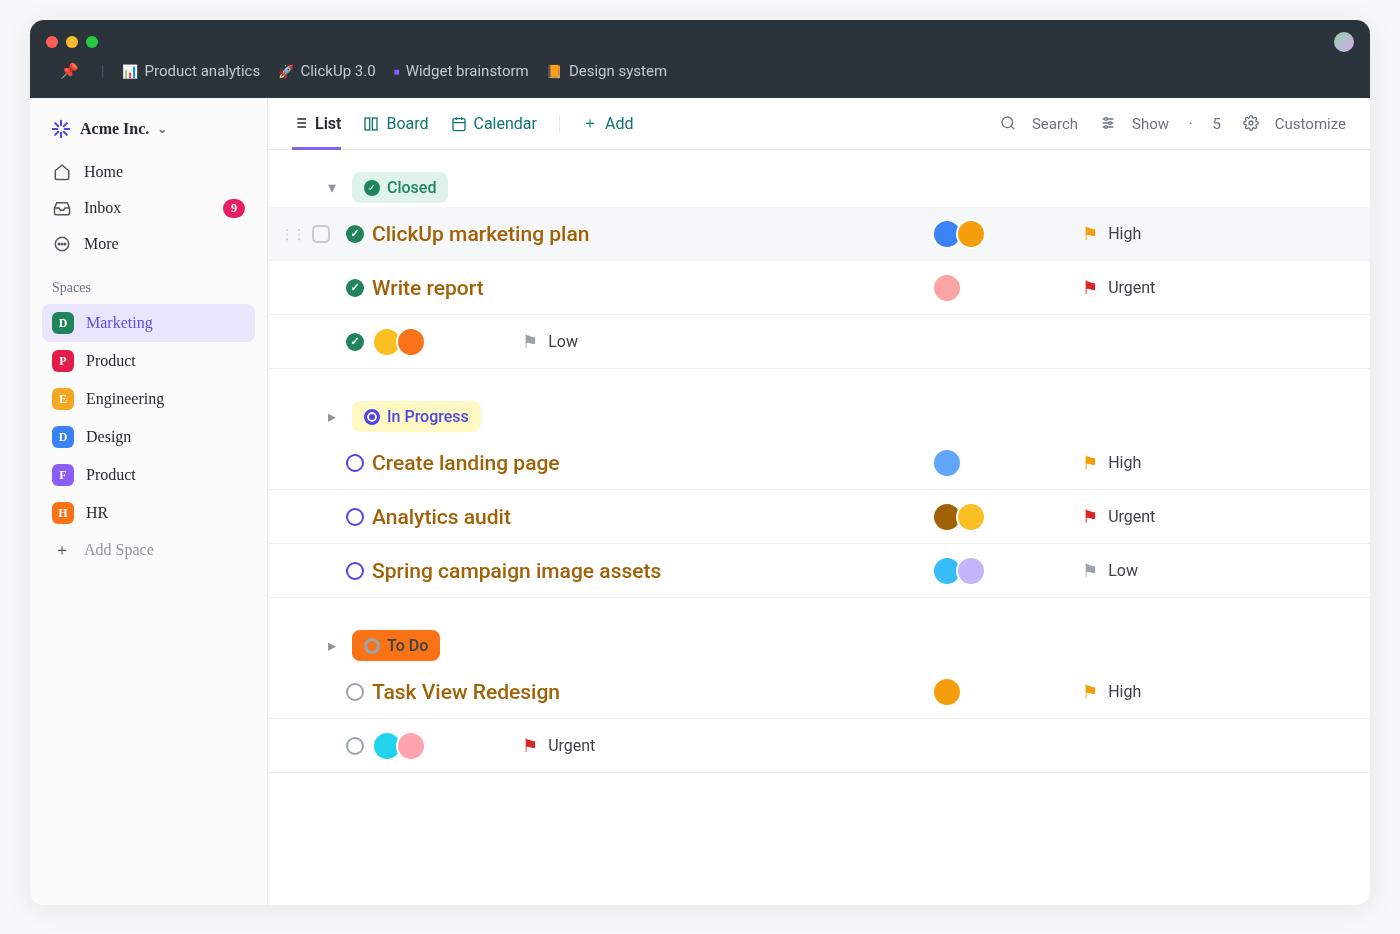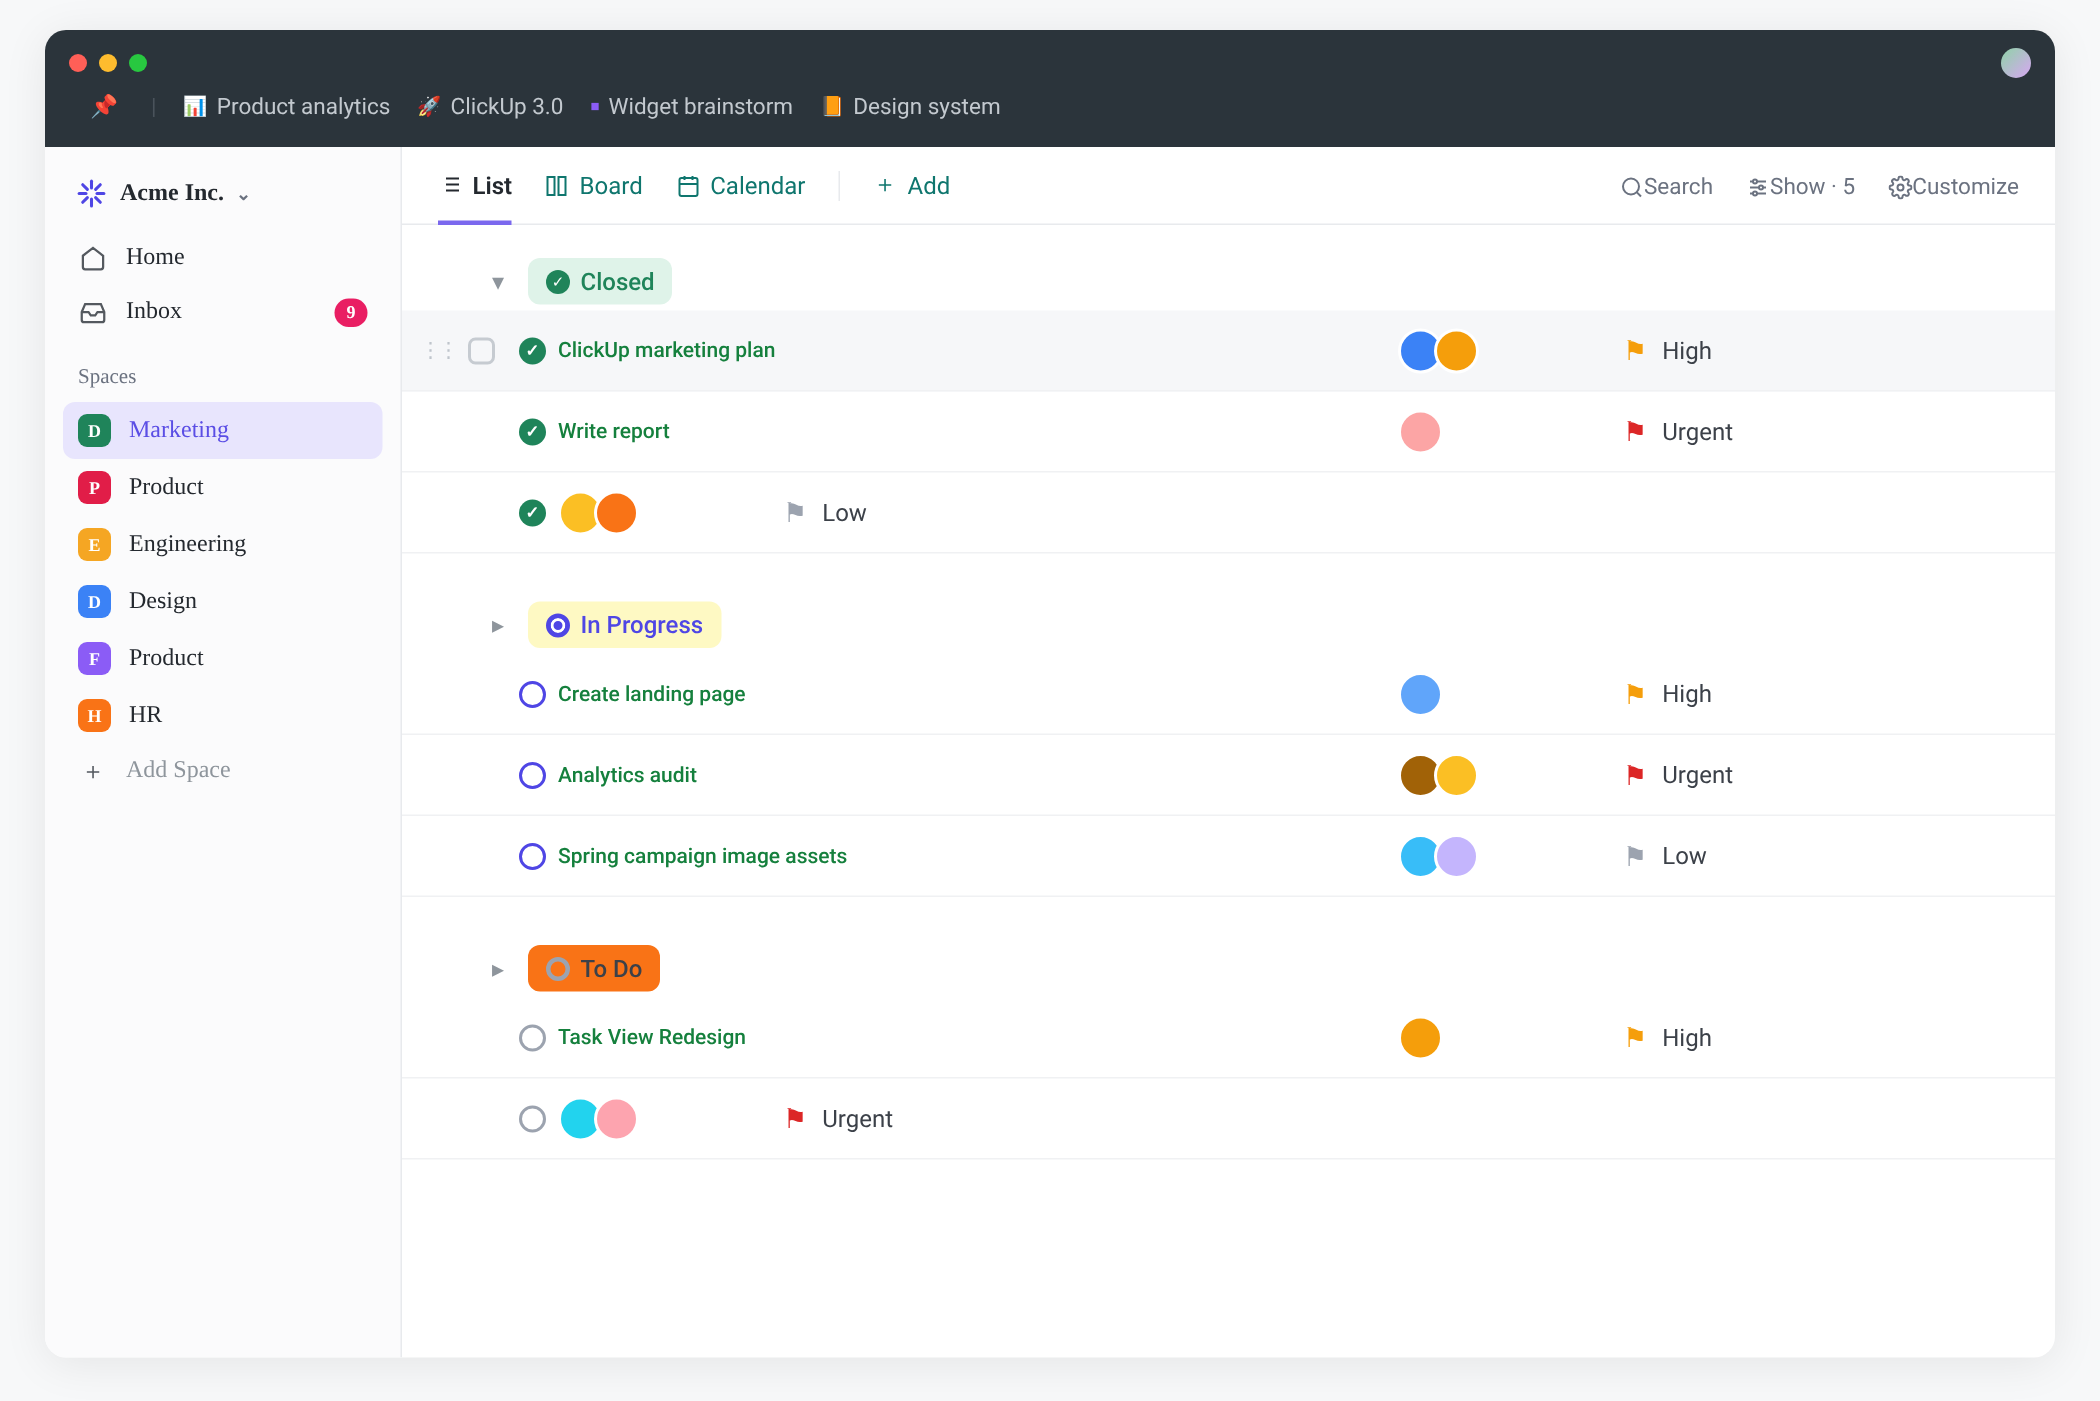--- a/index.html
+++ b/index.html
@@ -35,21 +35,21 @@
 .space-item.active { background: #e8e5fd; color: #5b4ee5; font-weight: 500; }
 .space-icon { width: 22px; height: 22px; border-radius: 6px; color:#fff; font-weight:600; font-size:12px; display:flex; align-items:center; justify-content:center; }
 .add-space { color: #8e959c; }
 
 .main { flex: 1; display: flex; flex-direction: column; min-width: 0; }
 .toolbar { display: flex; align-items: center; padding: 0 24px; height: 52px; border-bottom: 1px solid #e8eaed; gap: 22px; }
 .view-tab { display: flex; align-items: center; gap: 7px; font-size: 16px; color: #0f766e; cursor: pointer; padding: 14px 0; }
 .view-tab.active { color: #24292f; font-weight: 600; border-bottom: 3px solid #7b68ee; margin-bottom: -2px; }
 .view-divider { width: 1px; height: 20px; background: #e8eaed; }
 .toolbar-right { margin-left: auto; display: flex; align-items: center; gap: 22px; color: #6b7280; font-size: 15px; }
-.toolbar-right .btn { display: flex; align-items: flex-end; gap: 0; cursor: pointer; }
+.toolbar-right .btn { display: flex; align-items: flex-start; gap: 16px; cursor: pointer; }
 
 .content { flex: 1; overflow-y: auto; padding: 18px 0 30px 0; }
 
 .group { margin-bottom: 28px; }
 .group-header { display: flex; align-items: center; gap: 10px; padding: 4px 0 4px 40px; }
 .group-toggle { width: 20px; height: 20px; display:flex; align-items:center; justify-content:center; color:#8e959c; cursor:pointer; margin-left: 14px; }
 .status-pill { display: flex; align-items: center; gap: 7px; padding: 6px 12px; border-radius: 8px; font-size: 16px; font-weight: 500; }
 .status-dot { width: 16px; height: 16px; border-radius: 50%; display:flex; align-items:center; justify-content:center; }
 .status-check { color:#fff; font-size:10px; }
 
@@ -57,21 +57,21 @@
 .task-row.hovered { background: #f6f7f9; }
 .task-gutter { width: 70px; display:flex; align-items:center; justify-content:flex-end; gap:8px; padding-right:8px; }
 .drag-handle { color:#bfc5cc; cursor:grab; font-size:14px; letter-spacing:-2px; }
 .checkbox { width:18px; height:18px; border:2px solid #c6cbd1; border-radius:5px; cursor:pointer; }
 .task-status { width: 34px; display:flex; align-items:center; justify-content:center; }
 .status-circle { width: 18px; height: 18px; border-radius: 50%; }
 .status-circle.closed { background:#1f845a; display:flex; align-items:center; justify-content:center; }
 .status-circle.closed::after { content:"✓"; color:#fff; font-size:11px; font-weight:700; }
 .status-circle.inprogress { border: 2.5px solid #4f46e5; }
 .status-circle.todo { border: 2.5px solid #9ca3af; }
-.task-title { flex: 0 0 560px; font-size: 14px; color:#15803d; font-weight:500; }
+.task-title { flex: 0 0 560px; font-size: 21px; color:#a16207; font-weight:500; }
 .task-assignees { width: 150px; display:flex; }
 .avatar { width: 30px; height: 30px; border-radius:50%; border:2px solid #fff; margin-left:-6px; }
 .avatar:first-child { margin-left:0; }
 .task-priority { display:flex; align-items:center; gap:10px; font-size:16px; color:#3c4149; }
 .flag { font-size:18px; }
 .subtask { padding-left: 0; }
 .subtask .task-gutter { width: 70px; }
 
 </style>
 </head>
@@ -138,20 +138,31 @@
       <div class="nav-item">
         <span class="nav-icon">
             <svg width="18" height="18" viewBox="0 0 24 24" fill="none" stroke="currentColor" stroke-width="2">
               <path d="M22 12h-6l-2 3h-4l-2-3H2"></path>
               <path d="M5 5h14l3 7v7a2 2 0 01-2 2H4a2 2 0 01-2-2v-7l3-7z"></path>
             </svg>
           </span>
         <span>Inbox</span>
         <span class="badge">9</span>
       </div>
+      <div class="nav-item">
+        <span class="nav-icon">
+            <svg width="18" height="18" viewBox="0 0 24 24" fill="none" stroke="currentColor" stroke-width="2">
+              <circle cx="12" cy="12" r="9"></circle>
+              <circle cx="8" cy="12" r="1" fill="currentColor"></circle>
+              <circle cx="12" cy="12" r="1" fill="currentColor"></circle>
+              <circle cx="16" cy="12" r="1" fill="currentColor"></circle>
+            </svg>
+          </span>
+        <span>More</span>
+      </div>
 
       <div class="spaces-label">Spaces</div>
       <div id="spaces-list">
           <div class="space-item active">
             <span class="space-icon" style="background:#1f845a">D</span>
             <span>Marketing</span>
           </div>
           <div class="space-item">
             <span class="space-icon" style="background:#e11d48">P</span>
             <span>Product</span>

